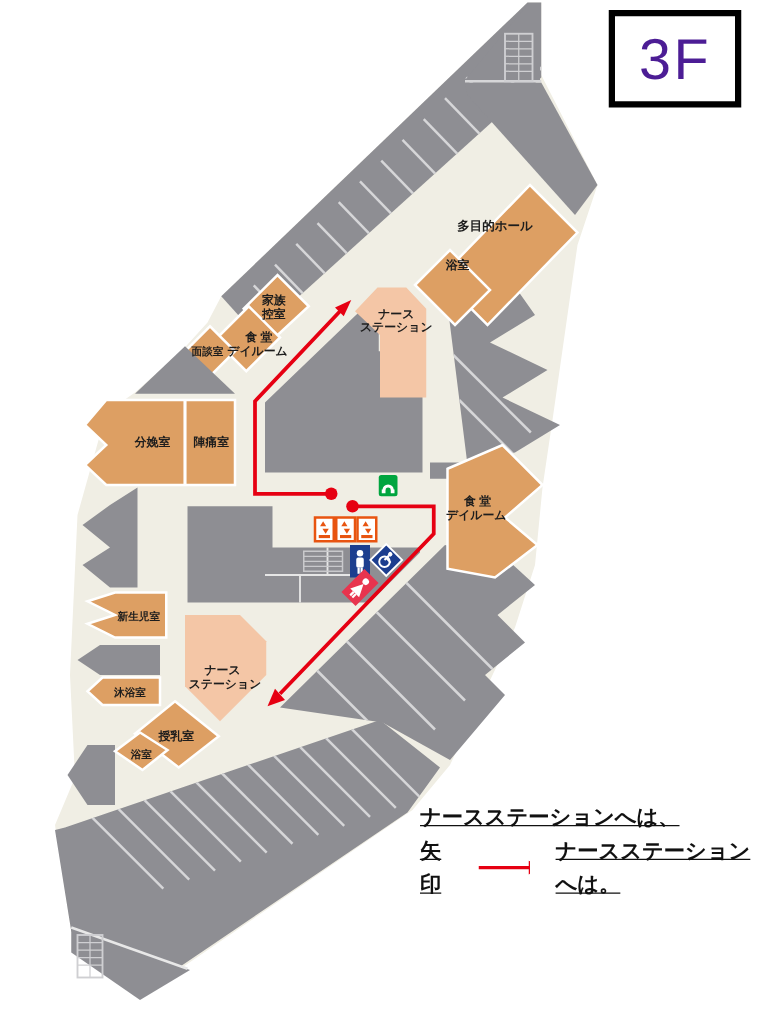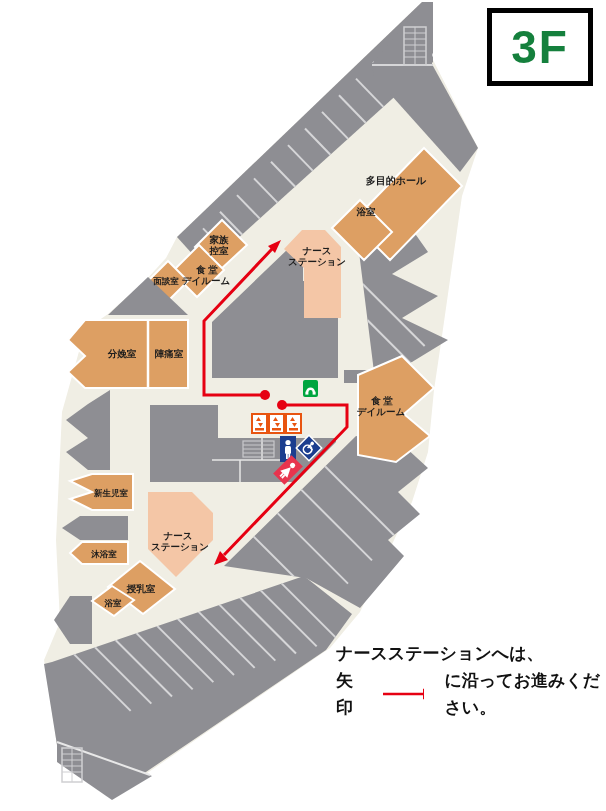--- a/index.html
+++ b/index.html
@@ -1,21 +1,21 @@
 <!DOCTYPE html>
 <html><head>
 <meta charset="utf-8">
 <style>
   html,body{margin:0;padding:0;background:#fff;}
   .stage{position:relative;width:606px;height:811px;background:#fff;overflow:hidden;
          font-family:"Liberation Sans","DejaVu Sans",sans-serif;}
   .badge{position:absolute;left:487px;top:8px;width:96px;height:68px;border:5px solid #000;
          background:#fff;display:flex;align-items:center;justify-content:center;
-         font-size:46px;font-weight:700;color:#15803d;letter-spacing:2px;}
-  .legend{position:absolute;left:336px;top:640px;color:#111;font-size:17px;font-weight:700;line-height:1.6;}
+         font-size:46px;font-weight:400;color:#4c1d95;letter-spacing:2px;}
+  .legend{position:absolute;left:336px;top:640px;color:#111;font-size:17px;font-weight:700;line-height:1.6;text-decoration:underline;}
   .legend .row{display:flex;align-items:center;gap:20px;}
   svg text{font-family:"Liberation Sans","DejaVu Sans",sans-serif;font-weight:700;fill:#1d1d1d;}
   .rlabel{font-size:9.5px;}
   .rlabel-s{font-size:8.5px;}
   .rlabel-m{font-size:10px;}
 </style>
 </head>
 <body>
 
 <div class="stage">
@@ -270,17 +270,17 @@
 
 
 <div class="legend">
   <div>ナースステーションへは、</div>
   <div class="row">
     <span>矢印</span>
     <svg width="54" height="12">
       <line x1="1" y1="6" x2="42" y2="6" stroke="#e60012" stroke-width="2.6"></line>
       <polygon points="41,0.5 53,6 41,11.5" fill="#e60012"></polygon>
     </svg>
-    <span>に沿ってお進みください。</span>
+    <span>ナースステーションへは。</span>
   </div>
 </div>
 
 </div>
 
 </body></html>

